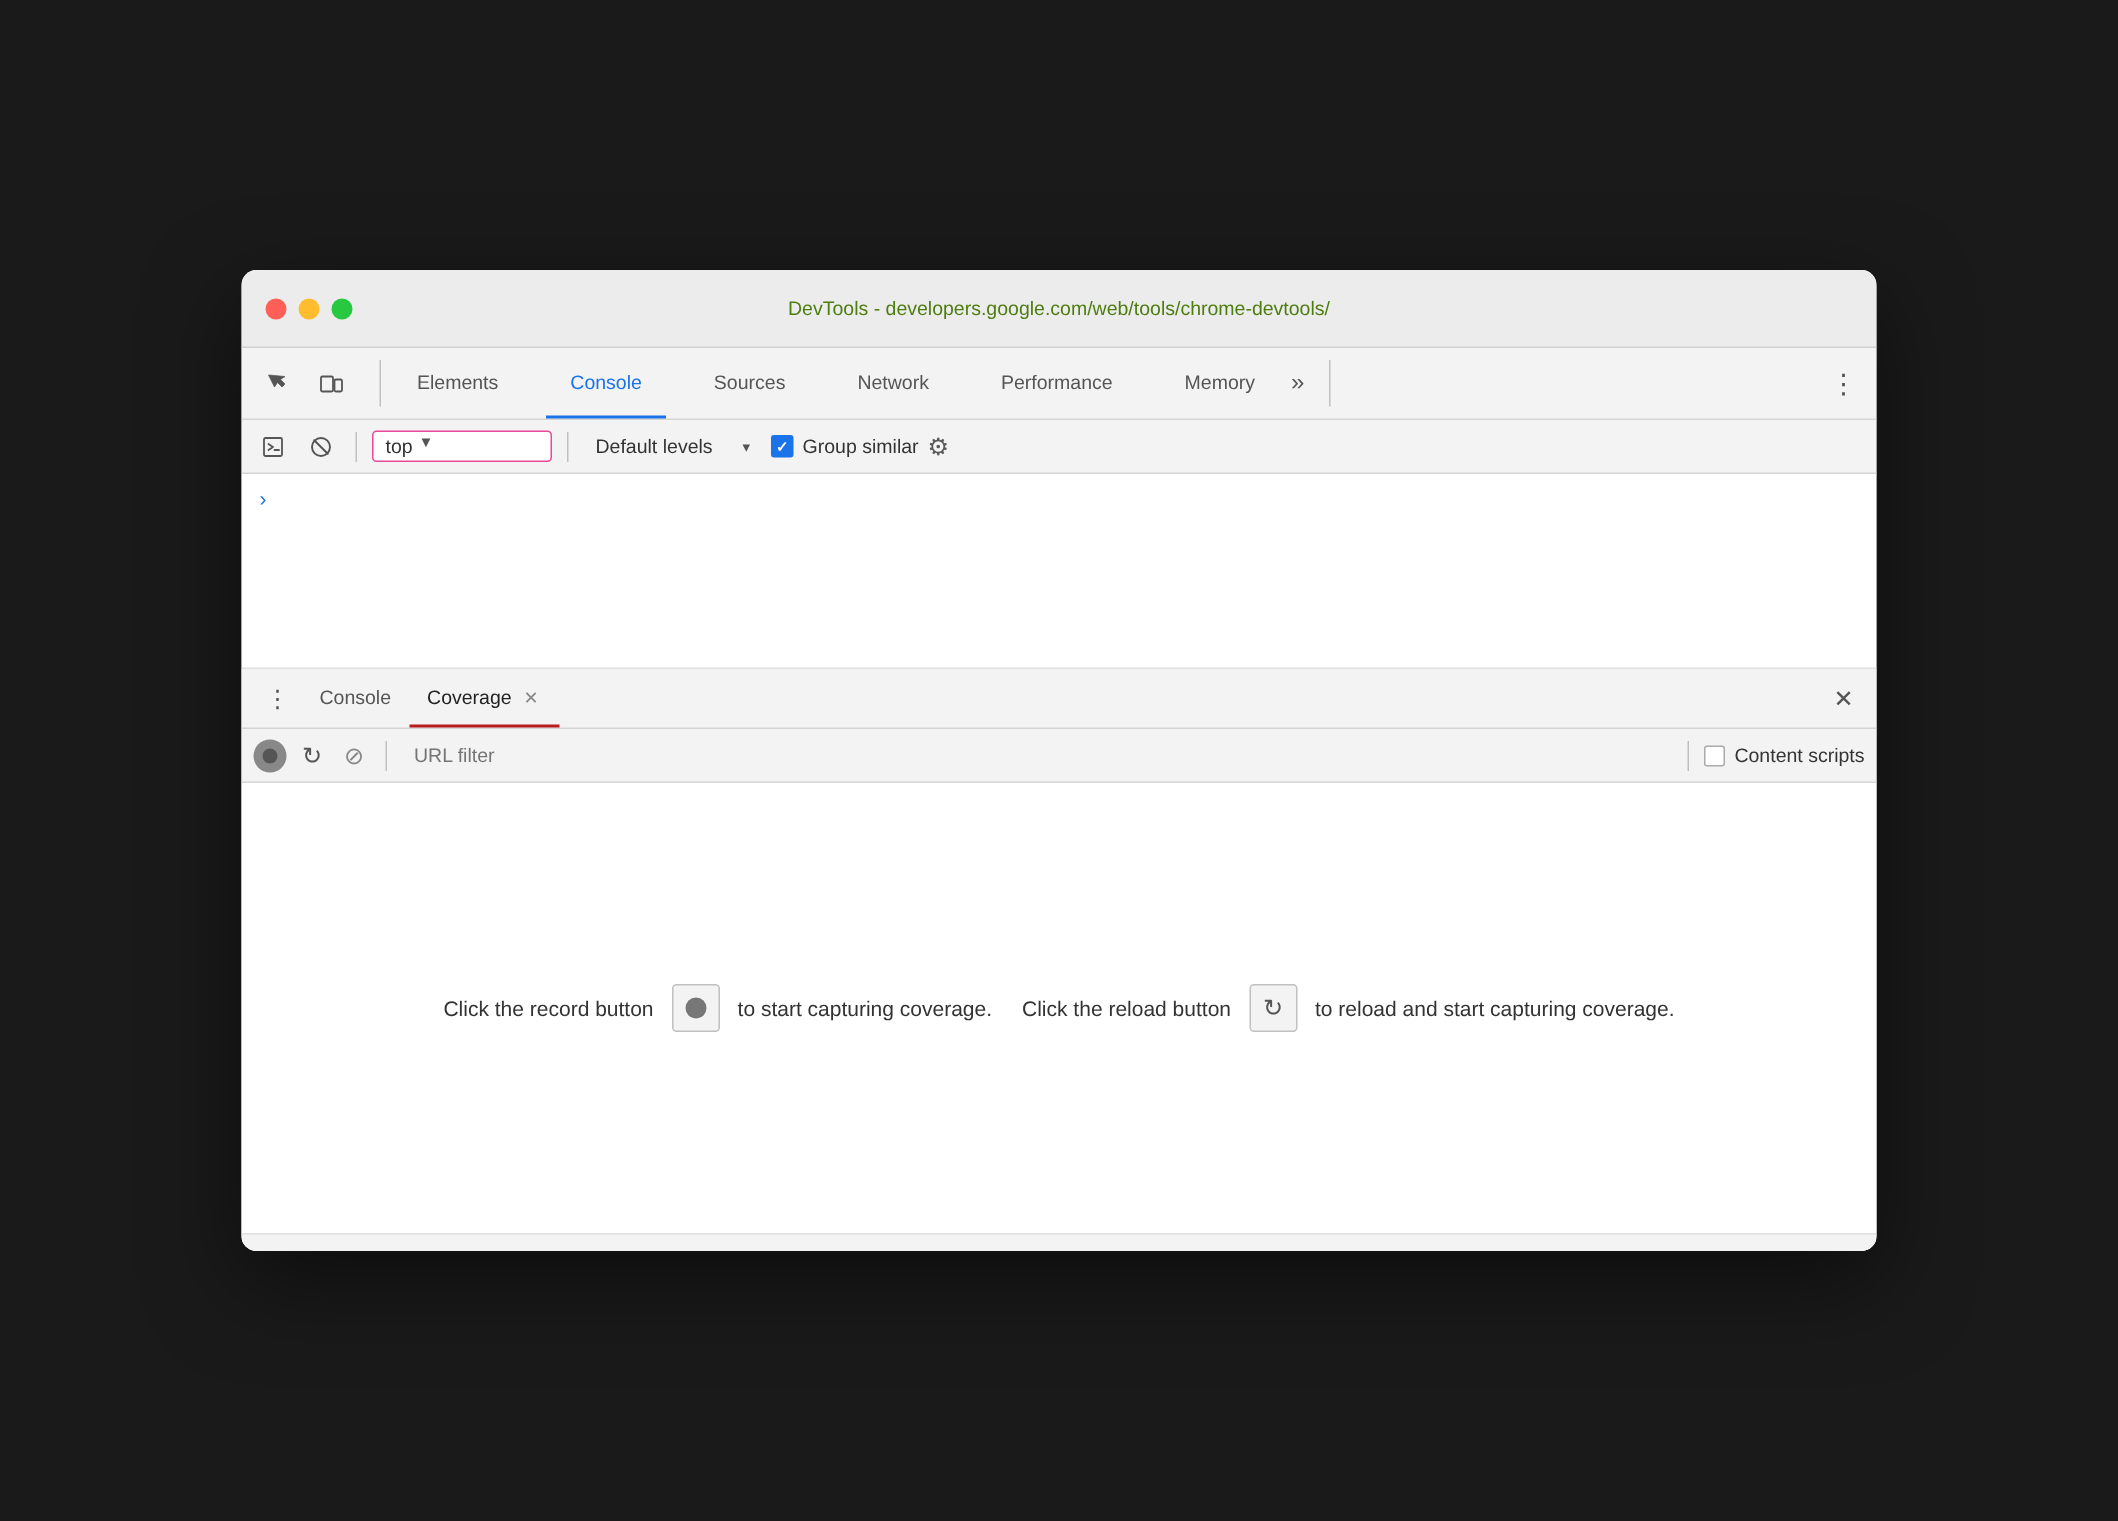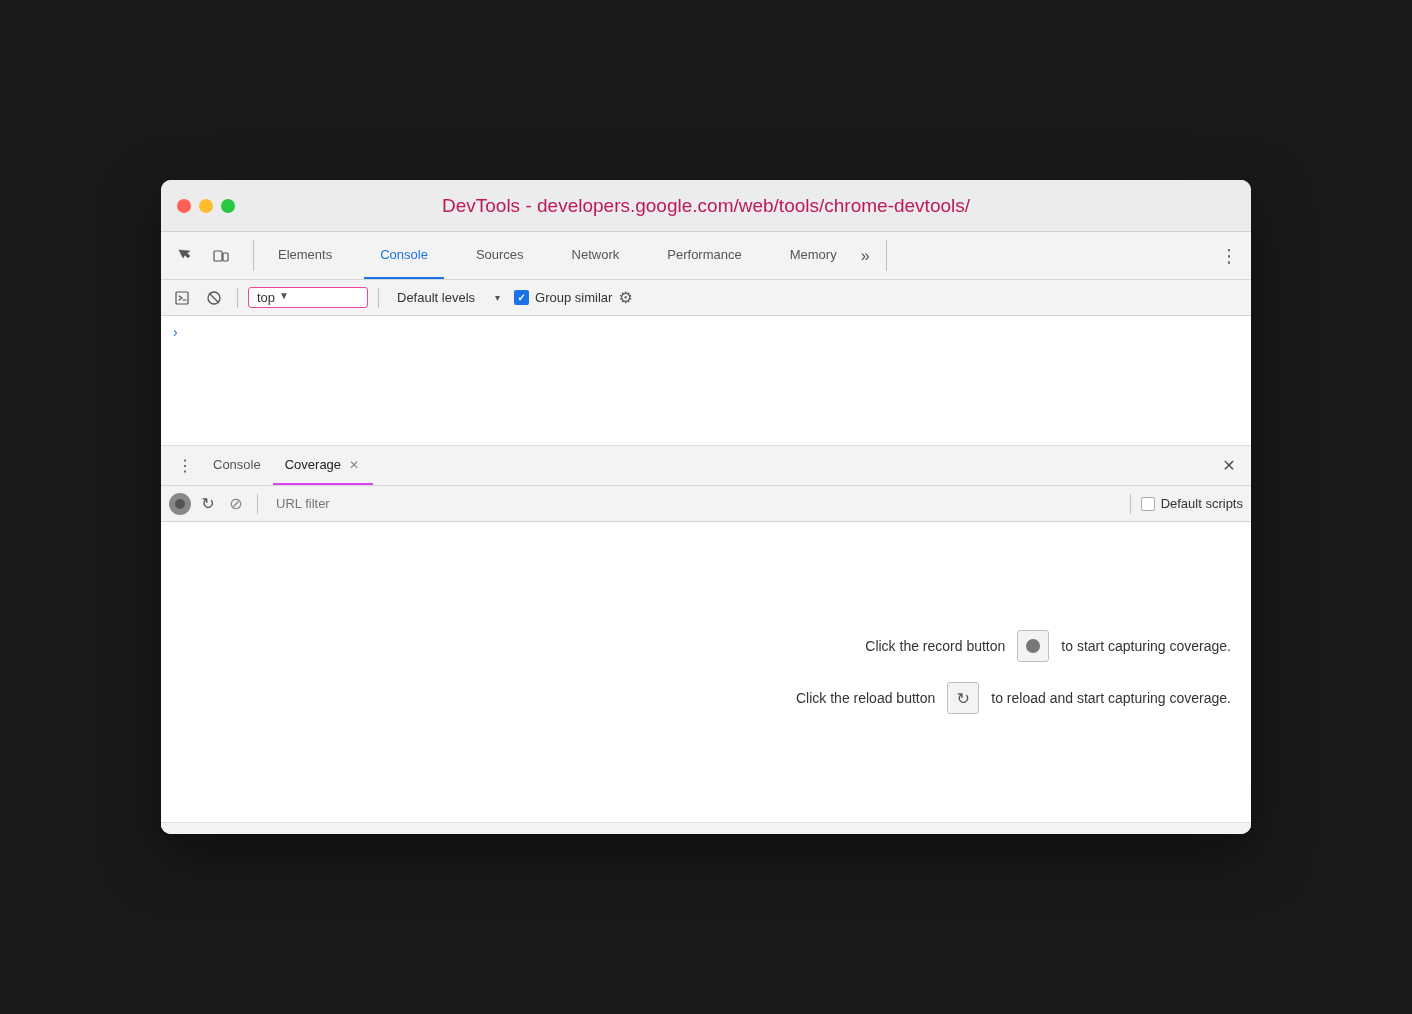--- a/index.html
+++ b/index.html
@@ -41,22 +41,22 @@
       border-radius: 50%;
       cursor: pointer;
     }
     .tl-close { background: #ff5f57; }
     .tl-minimize { background: #febc2e; }
     .tl-maximize { background: #28c840; }
     .titlebar-title {
       position: absolute;
       left: 50%;
       transform: translateX(-50%);
-      font-size: 19px;
-      color: #be185d;
+      font-size: 13px;
+      color: #4d7c0f;
       white-space: nowrap;
     }
 
     
     .nav-bar {
       background: #f3f3f3;
       height: 48px;
       display: flex;
       align-items: stretch;
       border-bottom: 1px solid #d5d5d5;
@@ -273,21 +273,21 @@
       display: flex;
       align-items: center;
       font-size: 13px;
       color: #555;
       cursor: pointer;
       border-bottom: 2px solid transparent;
       gap: 6px;
     }
     .bottom-tab.active {
       color: #222;
-      border-bottom: 2px solid #d946ef;
+      border-bottom: 2px solid #b91c1c;
     }
     .tab-close {
       font-size: 12px;
       color: #888;
       cursor: pointer;
       padding: 2px;
       border-radius: 2px;
     }
     .bottom-tab-end {
       margin-left: auto;
@@ -381,22 +381,22 @@
       border: 1px solid #aaa;
       border-radius: 2px;
       background: white;
     }
 
     
     .coverage-content {
       background: white;
       padding: 60px 20px;
       display: flex;
-      flex-direction: column;
-      align-items: flex-end;
+      flex-direction: row;
+      align-items: center;
       justify-content: center;
       gap: 20px;
       min-height: 300px;
     }
     .coverage-instruction {
       display: flex;
       align-items: center;
       gap: 12px;
       font-size: 14px;
       color: #333;
@@ -535,21 +535,21 @@
         ↻
       </button>
       <button class="block-btn" title="Clear all">
         ⊘
       </button>
       <div class="toolbar-separator"></div>
       <input class="url-filter-input" type="text" placeholder="URL filter" style="">
       <div class="toolbar-separator"></div>
       <label class="content-scripts-label">
         <div class="checkbox-empty"></div>
-        <span>Default scripts</span>
+        <span>Content scripts</span>
       </label>
     </div>
 
     <div class="coverage-content">
       <div class="coverage-instruction">
         <span>Click the record button</span>
         <div class="inline-btn">
           <div class="inline-record"></div>
         </div>
         <span>to start capturing coverage.</span>

